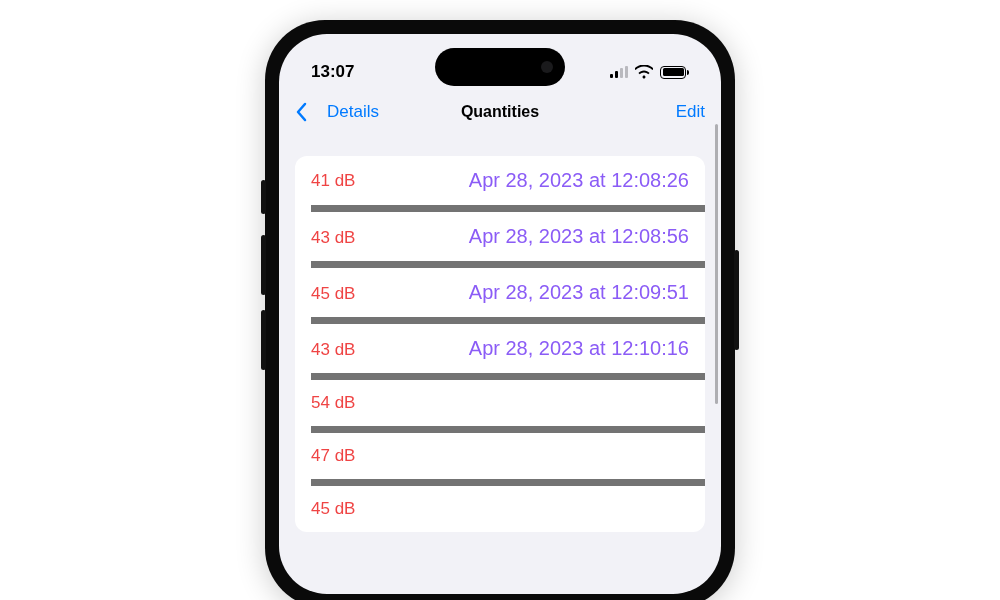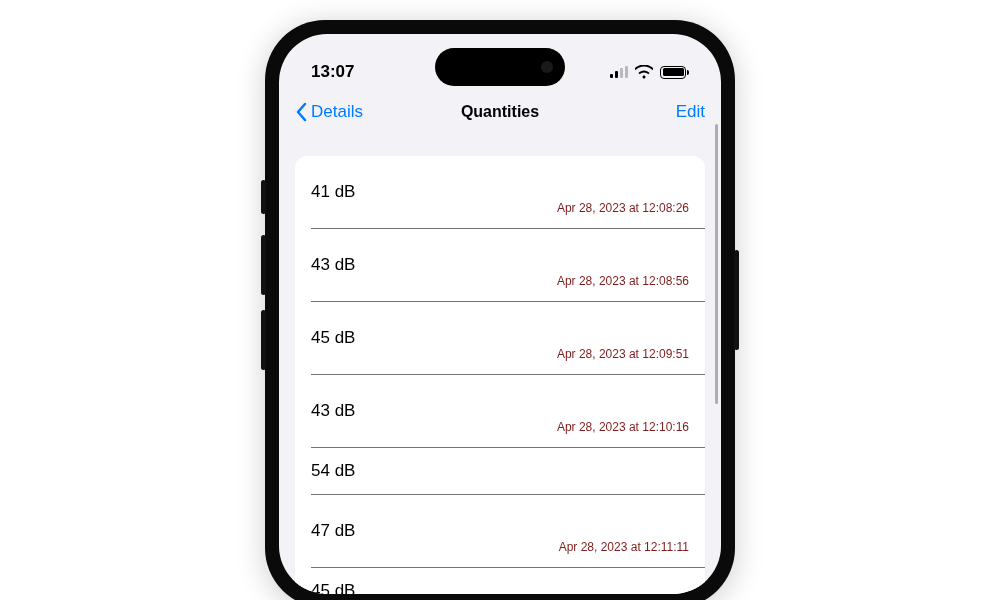--- a/index.html
+++ b/index.html
@@ -36,32 +36,32 @@
     .status-icons { display:flex; align-items:center; gap:7px; }
     .signal { display:flex; align-items:flex-end; gap:2px; height:12px; }
     .signal span { width:3px; background:#000; border-radius:1px; }
     .signal span.dim { background:#b9b9be; }
     .wifi { width:18px; height:14px; }
     .battery { display:flex; align-items:center; }
     .batt-body { width:26px; height:13px; border:1.5px solid #000; border-radius:4px; padding:1.5px; }
     .batt-fill { width:100%; height:100%; background:#000; border-radius:1.5px; }
     .batt-tip { width:2px; height:5px; background:#000; border-radius:0 2px 2px 0; margin-left:1px; }
     .nav { display:flex; align-items:center; justify-content:space-between; padding: 12px 16px 14px; }
-    .nav-back { display:flex; align-items:flex-start; gap:4px; color:#007aff; font-size:17px; cursor:pointer; }
+    .nav-back { display:flex; align-items:flex-start; gap:20px; color:#007aff; font-size:17px; cursor:pointer; }
     .nav-back svg { width:12px; height:20px; }
     .nav-title { font-weight:600; font-size:16px; color:#000; position:absolute; left:50%; transform:translateX(-50%); }
     .nav-action { color:#007aff; font-size:17px; cursor:pointer;text-align:right; }
     .list { margin: 20px 16px 0; background:#fff; border-radius:12px; overflow:hidden; }
     .row { display:flex; justify-content:space-between; align-items:center; padding:13px 16px; font-size:17px; }
-    .row + .row { border-top:1px solid #737373; margin-left:16px; padding-left:0; }
+    .row + .row { border-top:7px solid #737373; margin-left:16px; padding-left:0;align-items:flex-end; }
     .row + .row > * { }
     .row:not(:first-child) { padding-left:0; }
     .list .row:not(:first-child) { margin-left:16px; padding-right:16px; }
-    .val { color:#000000; }
-    .ts { color:#7f1d1d; font-size:12px;margin-top:32px; }
+    .val { color:#ef4444; }
+    .ts { color:#8b5cf6; font-size:20px; }
     .scroll-ind { position:absolute; right:3px; top:90px; width:3px; height:280px; background:rgba(0,0,0,.28); border-radius:2px; }
   </style>
 </head>
 <body>
 
 <div class="phone">
   <div class="side-btn left1"></div>
   <div class="side-btn left2"></div>
   <div class="side-btn left3"></div>
   <div class="side-btn right1"></div>
@@ -116,21 +116,20 @@
         </div>
         <div class="row">
           <span class="val">43 dB</span>
           <span class="ts">Apr 28, 2023 at 12:10:16</span>
         </div>
         <div class="row">
           <span class="val">54 dB</span>
         </div>
         <div class="row">
           <span class="val">47 dB</span>
-          <span class="ts">Apr 28, 2023 at 12:11:11</span>
         </div>
         <div class="row">
           <span class="val">45 dB</span>
         </div>
       </div>
 
     <div class="scroll-ind"></div>
   </div>
 </div>
 

